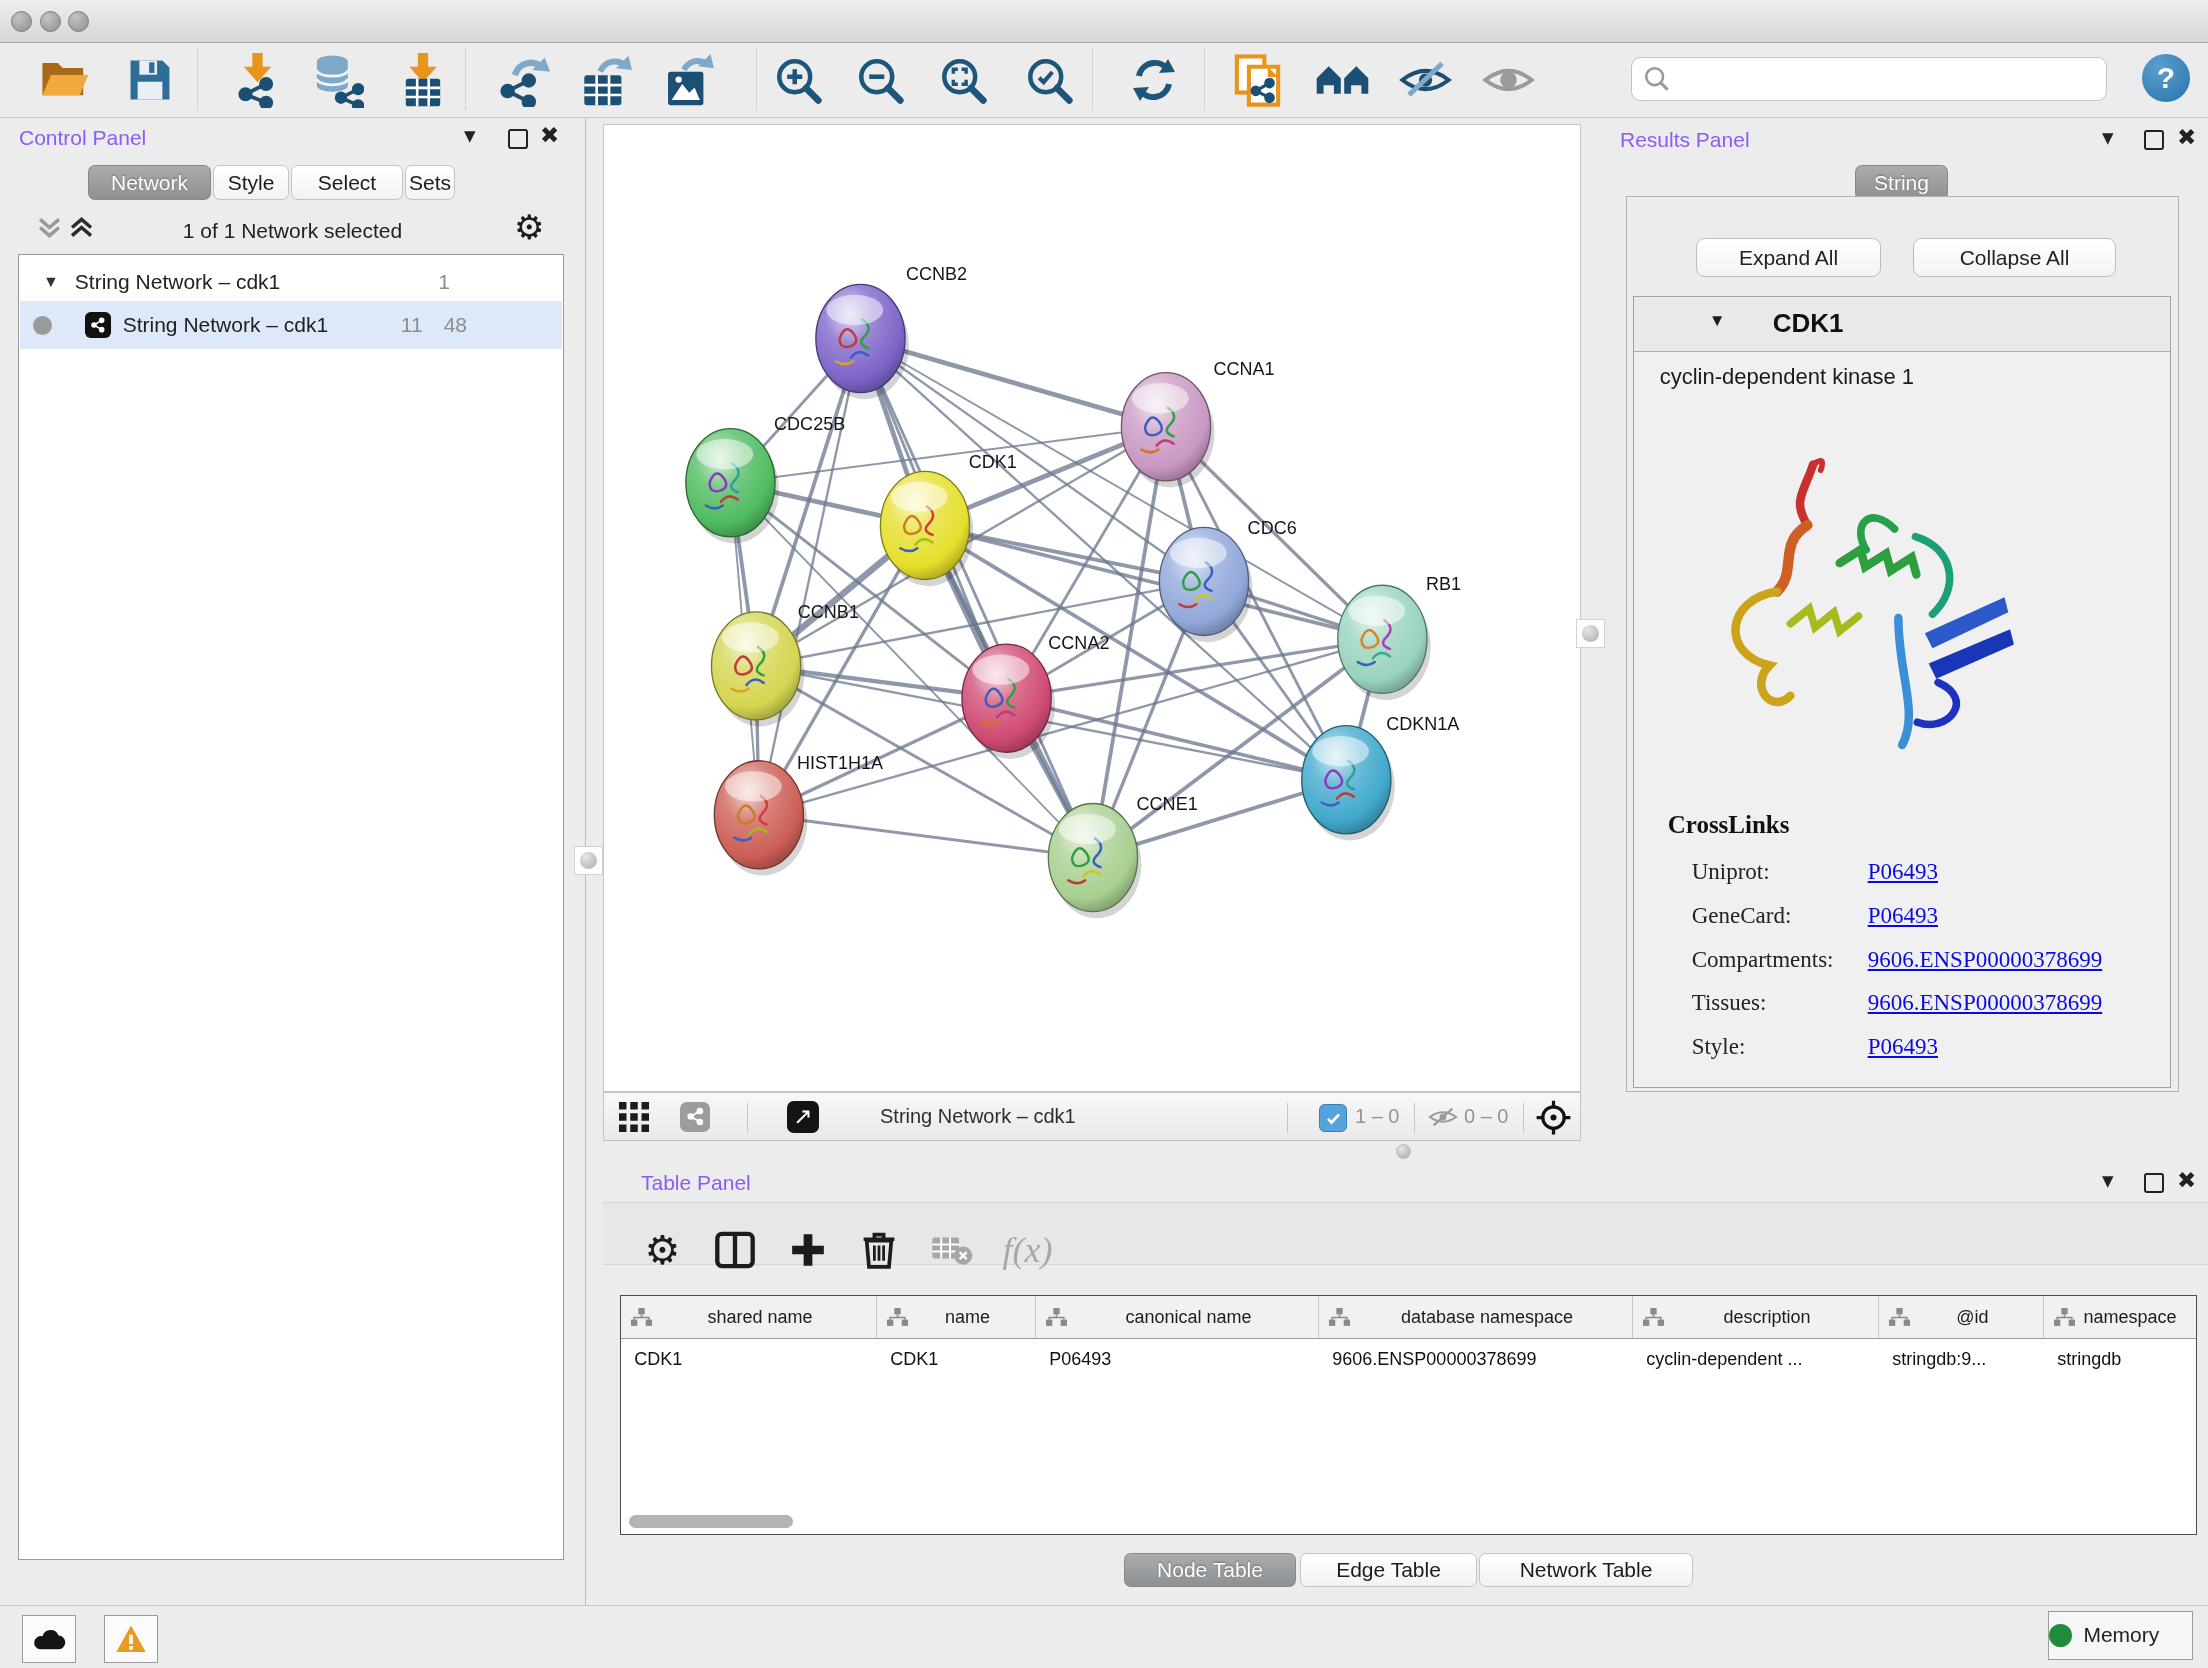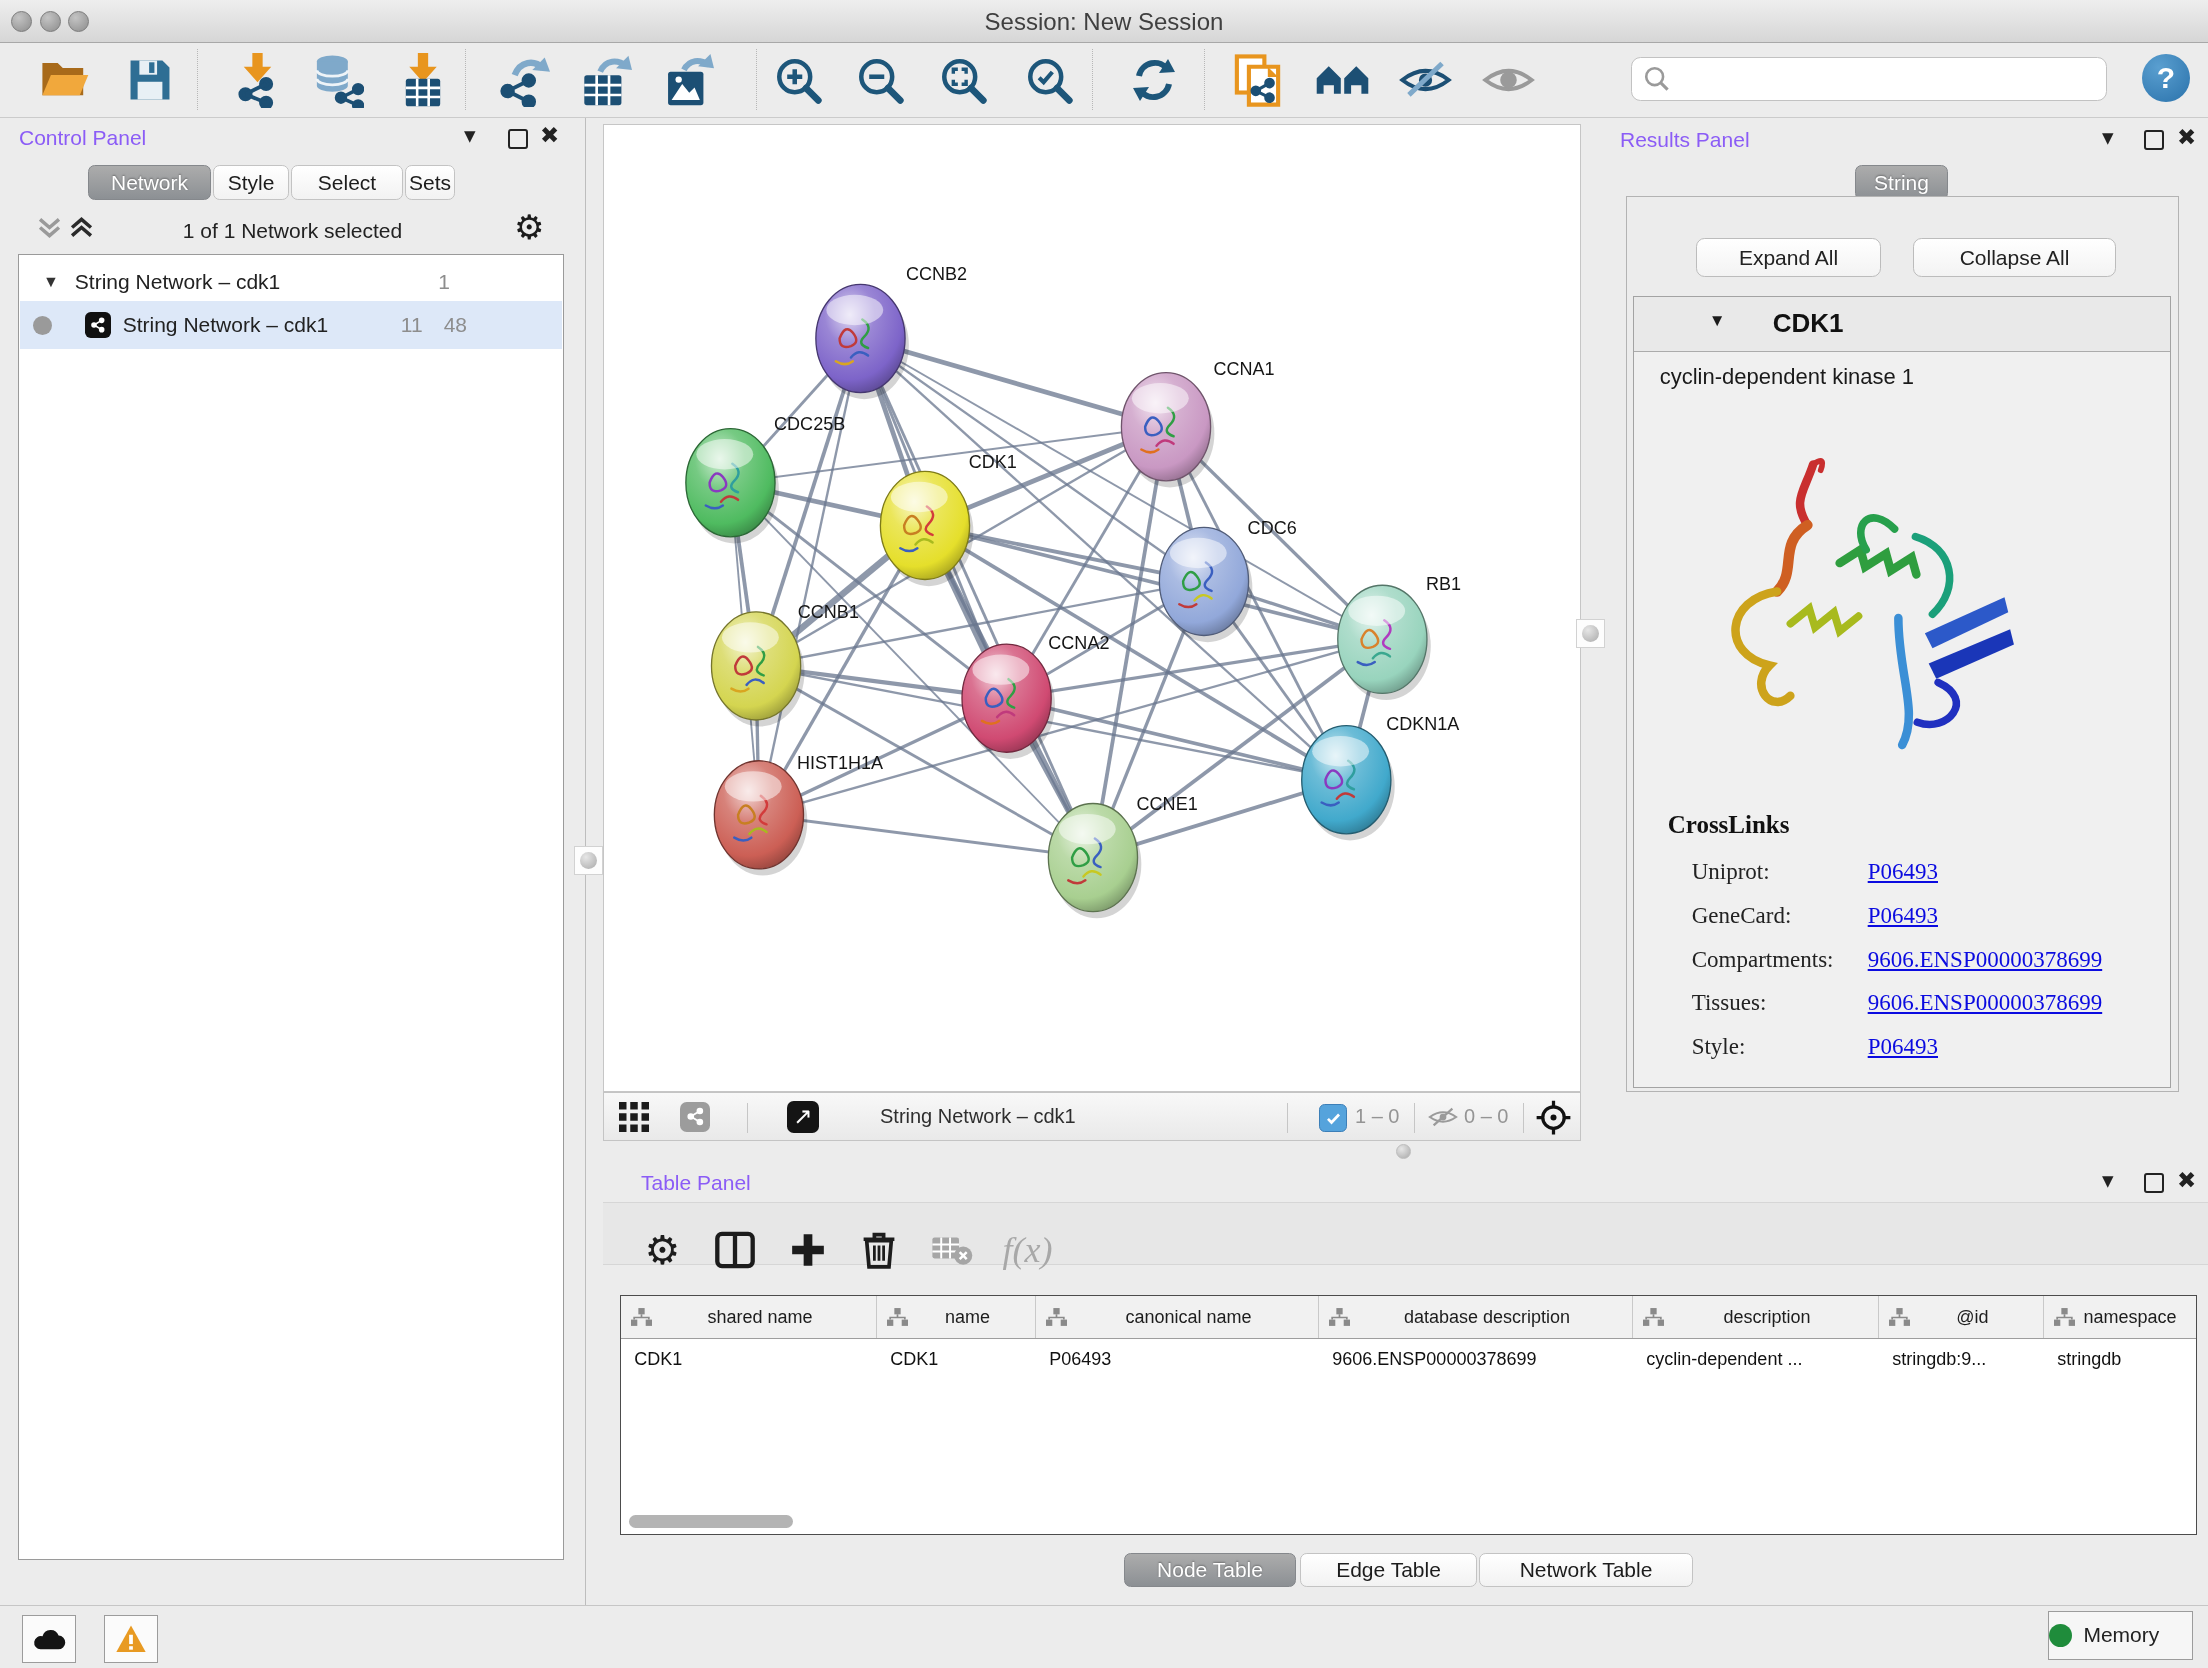--- a/index.html
+++ b/index.html
@@ -78,21 +78,20 @@
 </style>
 </head>
 <body>
 
 <div id="app">
 
   <div class="titlebar">
     <span class="tl" style="left:11.4px"></span>
     <span class="tl" style="left:40px"></span>
     <span class="tl" style="left:68px"></span>
-    <div class="wtitle">Session: New Session</div>
   </div>
 
   <div class="toolbar">
     <div class="tbi" style="left:34px">
       <svg viewBox="0 0 30 26" width="51" height="46">
           <path d="M2 3h9l3 3h12v16H2z" fill="#a86a1a"></path>
           <path d="M7 10h22l-5 12H2z" fill="#f1a83c"></path>
         </svg>
     </div>
     <div class="tbi" style="left:119px">
@@ -717,21 +716,21 @@
           </div>
         <div class="th" style="width:314px">
             <svg viewBox="0 0 20 18" width="21" height="19" style="margin-left:9.5px">
               <g fill="#8a8a8a">
                 <rect x="7" width="6" height="6"></rect>
                 <rect y="11" width="6" height="6"></rect>
                 <rect x="14" y="11" width="6" height="6"></rect>
               </g>
               <path d="M10 6v3M3 11V9h14v2" stroke="#8a8a8a" fill="none" stroke-width="1.6"></path>
             </svg>
-            <span class="lbl">database description</span>
+            <span class="lbl">database namespace</span>
           </div>
         <div class="th" style="width:246px">
             <svg viewBox="0 0 20 18" width="21" height="19" style="margin-left:9.5px">
               <g fill="#8a8a8a">
                 <rect x="7" width="6" height="6"></rect>
                 <rect y="11" width="6" height="6"></rect>
                 <rect x="14" y="11" width="6" height="6"></rect>
               </g>
               <path d="M10 6v3M3 11V9h14v2" stroke="#8a8a8a" fill="none" stroke-width="1.6"></path>
             </svg>

